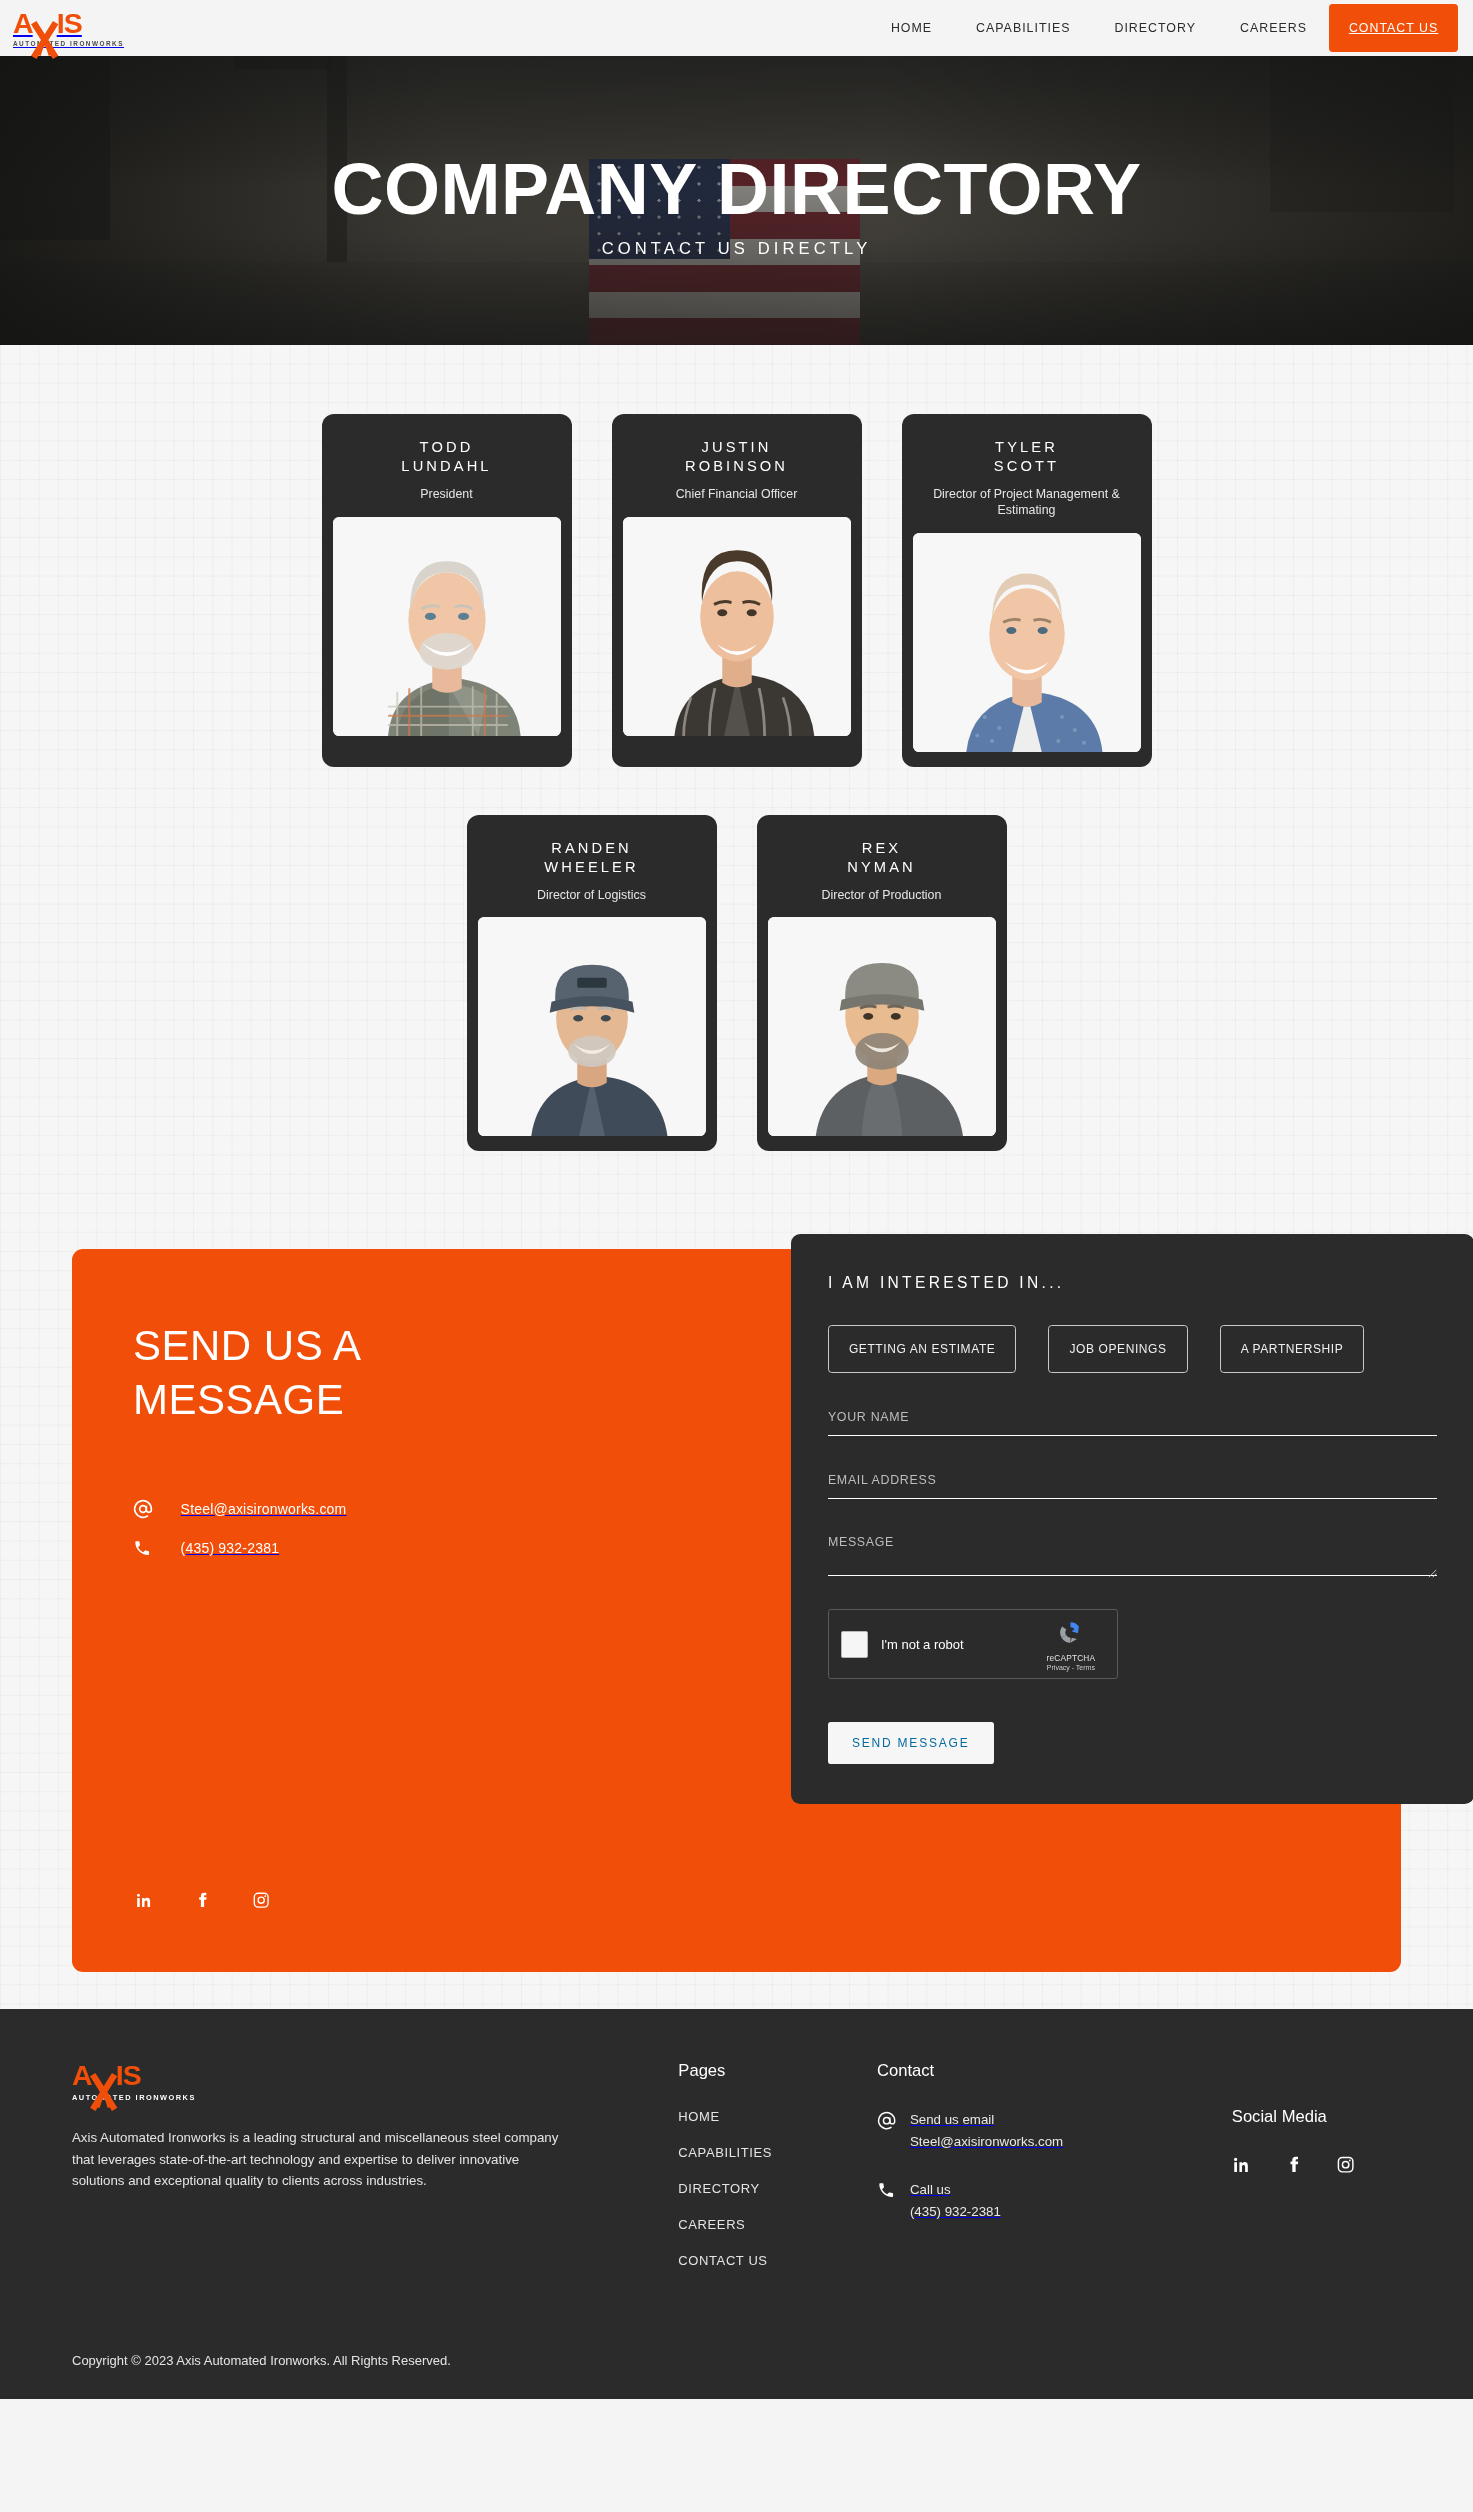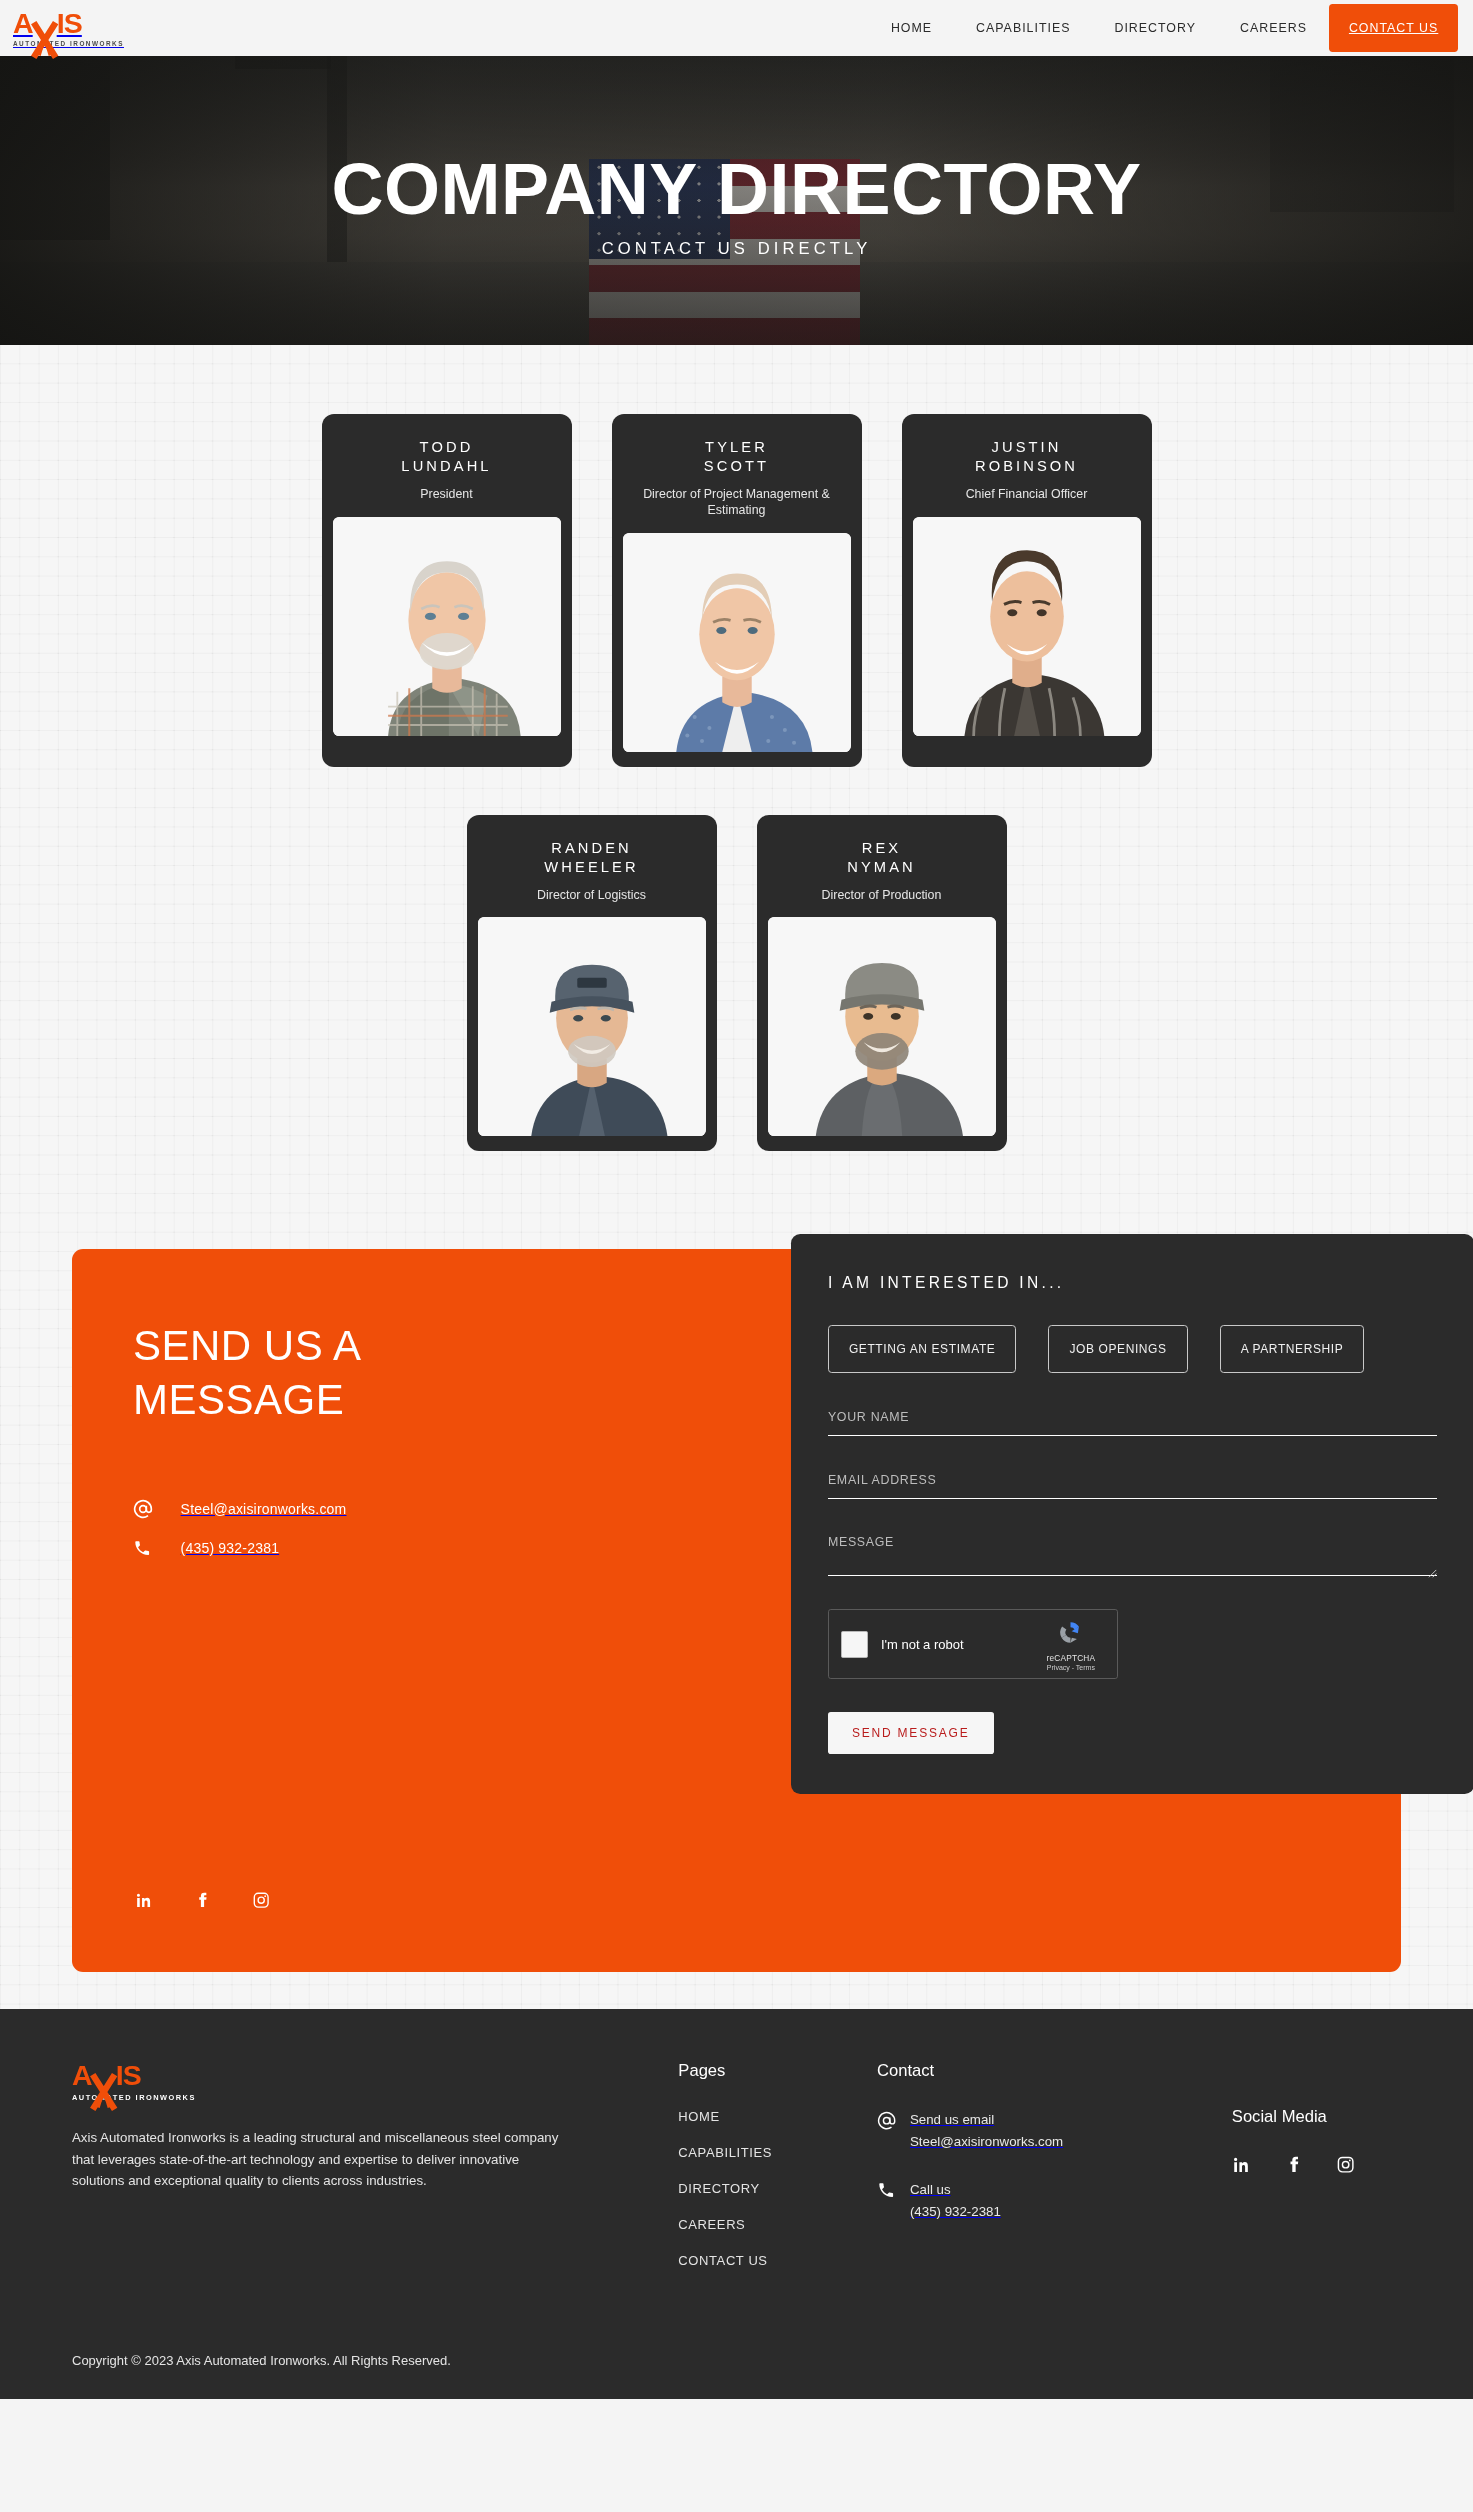--- a/index.html
+++ b/index.html
@@ -207,21 +207,21 @@
     width: 27px; height: 27px; background: #f6f6f6; border: 0.9px solid #b8b8b8;
     border-radius: 1.8px;
   }
   .captcha-label {
     font-size: 13px; color: #fff; margin-left: 13px; flex: 1;
   }
   .captcha-brand { text-align: center; width: 68px; }
   .captcha-brand .rc-name { font-size: 8.3px; color: #e4e4e4; margin-top: 1.8px; letter-spacing: 0.2px;}
   .captcha-brand .rc-terms { font-size: 7px; color: #d0d0d0; margin-top: 0.9px; }
   .send-btn {
-    margin-top: 33px; background: #f6f6f6; color: #b91c1c;
+    margin-top: 43px; background: #f6f6f6; color: #0369a1;
     font-family: "Liberation Sans", sans-serif; font-size: 12px;
     letter-spacing: 1.8px; padding: 14px 24px; border: none; border-radius: 2.8px;
   }
 
   
   .footer { background: #2b2b2b; padding: 52px 72px 0 72px; color: #e9e9e9; }
   .footer-cols { display: flex; }
   .fc-brand { width: 653px; padding-right: 74px; }
   .f-logo-word {
     font-family: "Liberation Sans Narrow", "Liberation Sans", sans-serif;
@@ -347,20 +347,47 @@
             <path d="M96 136 q28 22 56 0 q-28 30 -56 0 z" fill="#fff"></path>
             <ellipse cx="106" cy="108" rx="6" ry="4" fill="#5d7f94"></ellipse>
             <ellipse cx="142" cy="108" rx="6" ry="4" fill="#5d7f94"></ellipse>
             <path d="M96 100 q10-6 20-2 M132 98 q10-4 20 2" stroke="#c9c4bb" stroke-width="3" fill="none"></path>
           </svg>
         </div>
       </div>
 
       <div class="card">
         <div class="card-name">
+          <span>JUSTIN</span><br><span>ROBINSON</span>
+        </div>
+        <div class="card-role">Chief Financial Officer</div>
+        <div class="card-photo">
+          <svg viewBox="0 0 248 238" preserveAspectRatio="xMidYMid slice">
+            <rect width="248" height="238" fill="#f7f7f7"></rect>
+            <path d="M56 238 q6-56 68-66 h16 q62 10 68 66 z" fill="#3b3733"></path>
+            <path d="M124 172 l-14 66 h28 z" fill="#55504a"></path>
+            <g stroke="#9a968f" stroke-width="3" fill="none" opacity=".85">
+              <path d="M74 196 q-8 22 -8 42"></path>
+              <path d="M174 196 q8 22 8 42"></path>
+              <path d="M100 186 q-6 26 -6 52"></path>
+              <path d="M148 186 q6 26 6 52"></path>
+            </g>
+            <path d="M108 152 h32 v28 q-16 10 -32 0 z" fill="#e0ae8b"></path>
+            <ellipse cx="124" cy="108" rx="40" ry="49" fill="#edbf9c"></ellipse>
+            <path d="M86 92 q6-44 38-44 q32 0 38 44 q4-56 -38-56 q-42 0 -38 56 z" fill="#4a3a2c"></path>
+            <path d="M102 138 q22 16 44 0 q-22 24 -44 0 z" fill="#fff"></path>
+            <ellipse cx="108" cy="104" rx="5.5" ry="3.8" fill="#42352a"></ellipse>
+            <ellipse cx="140" cy="104" rx="5.5" ry="3.8" fill="#42352a"></ellipse>
+            <path d="M99 95 q10-5 19-2 M130 93 q10-3 19 2" stroke="#493a2c" stroke-width="3.2" fill="none"></path>
+          </svg>
+        </div>
+      </div>
+
+      <div class="card">
+        <div class="card-name">
           <span>TYLER</span><br><span>SCOTT</span>
         </div>
         <div class="card-role">Director of Project Management &amp; Estimating</div>
         <div class="card-photo">
           <svg viewBox="0 0 248 238" preserveAspectRatio="xMidYMid slice">
             <rect width="248" height="238" fill="#f7f7f7"></rect>
             <path d="M58 238 q6-54 66-64 h16 q60 10 66 64 z" fill="#5d7ba8"></path>
             <path d="M124 174 l-16 64 h32 z" fill="#eeeeee"></path>
             <g fill="#96aecb" opacity=".55">
               <circle cx="78" cy="200" r="2.2"></circle>
@@ -376,47 +403,20 @@
             <ellipse cx="124" cy="110" rx="41" ry="50" fill="#f0c6a6"></ellipse>
             <path d="M86 96 q4-40 38-40 q34 0 38 40 q0-52 -38-52 q-38 0 -38 52 z" fill="#e3cdb6"></path>
             <path d="M100 140 q24 18 48 0 q-24 26 -48 0 z" fill="#fff"></path>
             <ellipse cx="107" cy="106" rx="5.5" ry="3.8" fill="#4e6b7d"></ellipse>
             <ellipse cx="141" cy="106" rx="5.5" ry="3.8" fill="#4e6b7d"></ellipse>
             <path d="M98 97 q10-5 19-2 M131 95 q10-3 19 2" stroke="#9b8268" stroke-width="3" fill="none"></path>
           </svg>
         </div>
       </div>
 
-      <div class="card">
-        <div class="card-name">
-          <span>JUSTIN</span><br><span>ROBINSON</span>
-        </div>
-        <div class="card-role">Chief Financial Officer</div>
-        <div class="card-photo">
-          <svg viewBox="0 0 248 238" preserveAspectRatio="xMidYMid slice">
-            <rect width="248" height="238" fill="#f7f7f7"></rect>
-            <path d="M56 238 q6-56 68-66 h16 q62 10 68 66 z" fill="#3b3733"></path>
-            <path d="M124 172 l-14 66 h28 z" fill="#55504a"></path>
-            <g stroke="#9a968f" stroke-width="3" fill="none" opacity=".85">
-              <path d="M74 196 q-8 22 -8 42"></path>
-              <path d="M174 196 q8 22 8 42"></path>
-              <path d="M100 186 q-6 26 -6 52"></path>
-              <path d="M148 186 q6 26 6 52"></path>
-            </g>
-            <path d="M108 152 h32 v28 q-16 10 -32 0 z" fill="#e0ae8b"></path>
-            <ellipse cx="124" cy="108" rx="40" ry="49" fill="#edbf9c"></ellipse>
-            <path d="M86 92 q6-44 38-44 q32 0 38 44 q4-56 -38-56 q-42 0 -38 56 z" fill="#4a3a2c"></path>
-            <path d="M102 138 q22 16 44 0 q-22 24 -44 0 z" fill="#fff"></path>
-            <ellipse cx="108" cy="104" rx="5.5" ry="3.8" fill="#42352a"></ellipse>
-            <ellipse cx="140" cy="104" rx="5.5" ry="3.8" fill="#42352a"></ellipse>
-            <path d="M99 95 q10-5 19-2 M130 93 q10-3 19 2" stroke="#493a2c" stroke-width="3.2" fill="none"></path>
-          </svg>
-        </div>
-      </div>
-
     </div>
 
     <div class="cards-row row2">
 
       <div class="card">
         <div class="card-name">
           <span>RANDEN</span><br><span>WHEELER</span>
         </div>
         <div class="card-role">Director of Logistics</div>
         <div class="card-photo">

